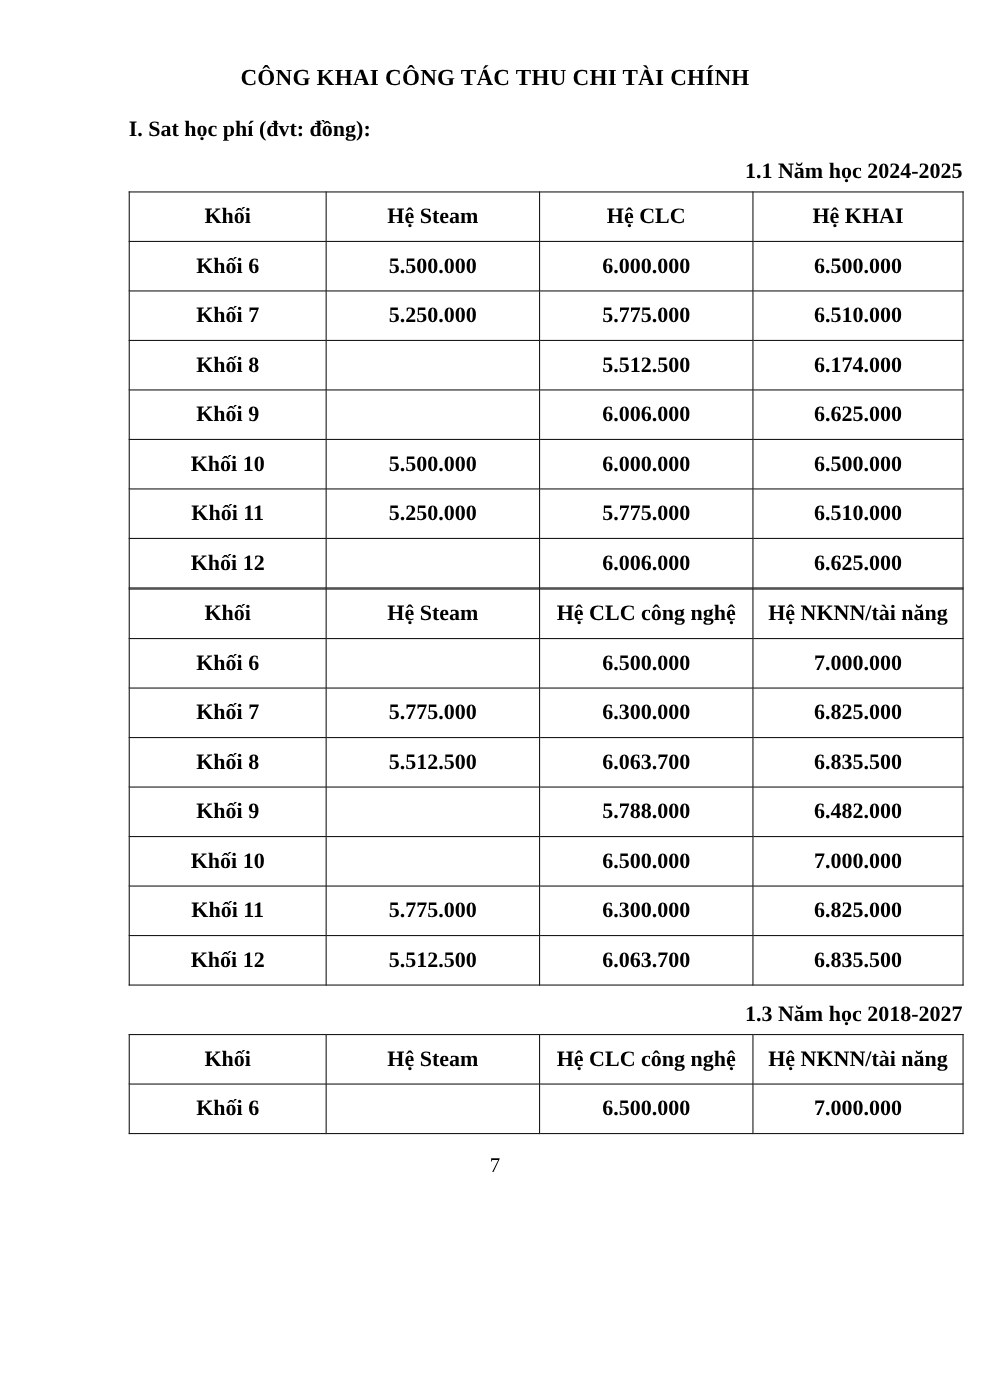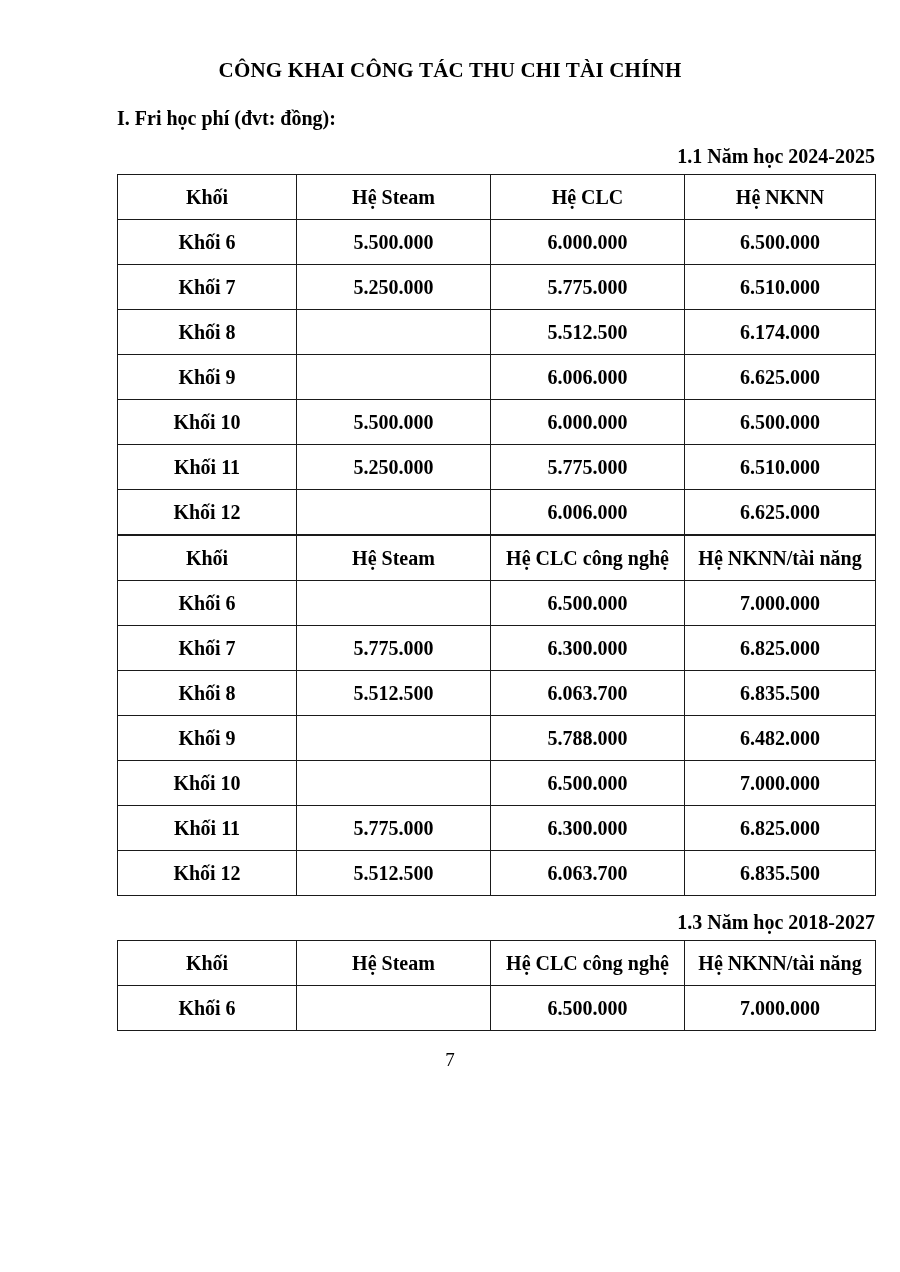--- a/index.html
+++ b/index.html
@@ -70,37 +70,37 @@
   }
 </style>
 </head>
 <body>
 
 <div class="page">
   <h1 class="doc-title">CÔNG KHAI CÔNG TÁC THU CHI TÀI CHÍNH</h1>
 
 
   <div class="content">
-    <p class="section-heading">I. Fri học phí (đvt: đồng):</p>
+    <p class="section-heading">I. Sat học phí (đvt: đồng):</p>
 
     <div id="tables-root">
         <p class="table-caption">1.1 Năm học 2024-2025</p>
         <table class="fee-table">
           <colgroup>
             <col style="width: 179px;">
             <col style="width: 194px;">
             <col style="width: 194px;">
             <col style="width: 191px;">
           </colgroup>
           <thead>
             <tr>
               <th>Khối</th>
               <th>Hệ Steam</th>
               <th>Hệ CLC</th>
-              <th>Hệ NKNN</th>
+              <th>Hệ KHAI</th>
             </tr>
           </thead>
           <tbody>
             <tr>
               <td>Khối 6</td>
               <td>5.500.000</td>
               <td>6.000.000</td>
               <td>6.500.000</td>
             </tr>
             <tr>

